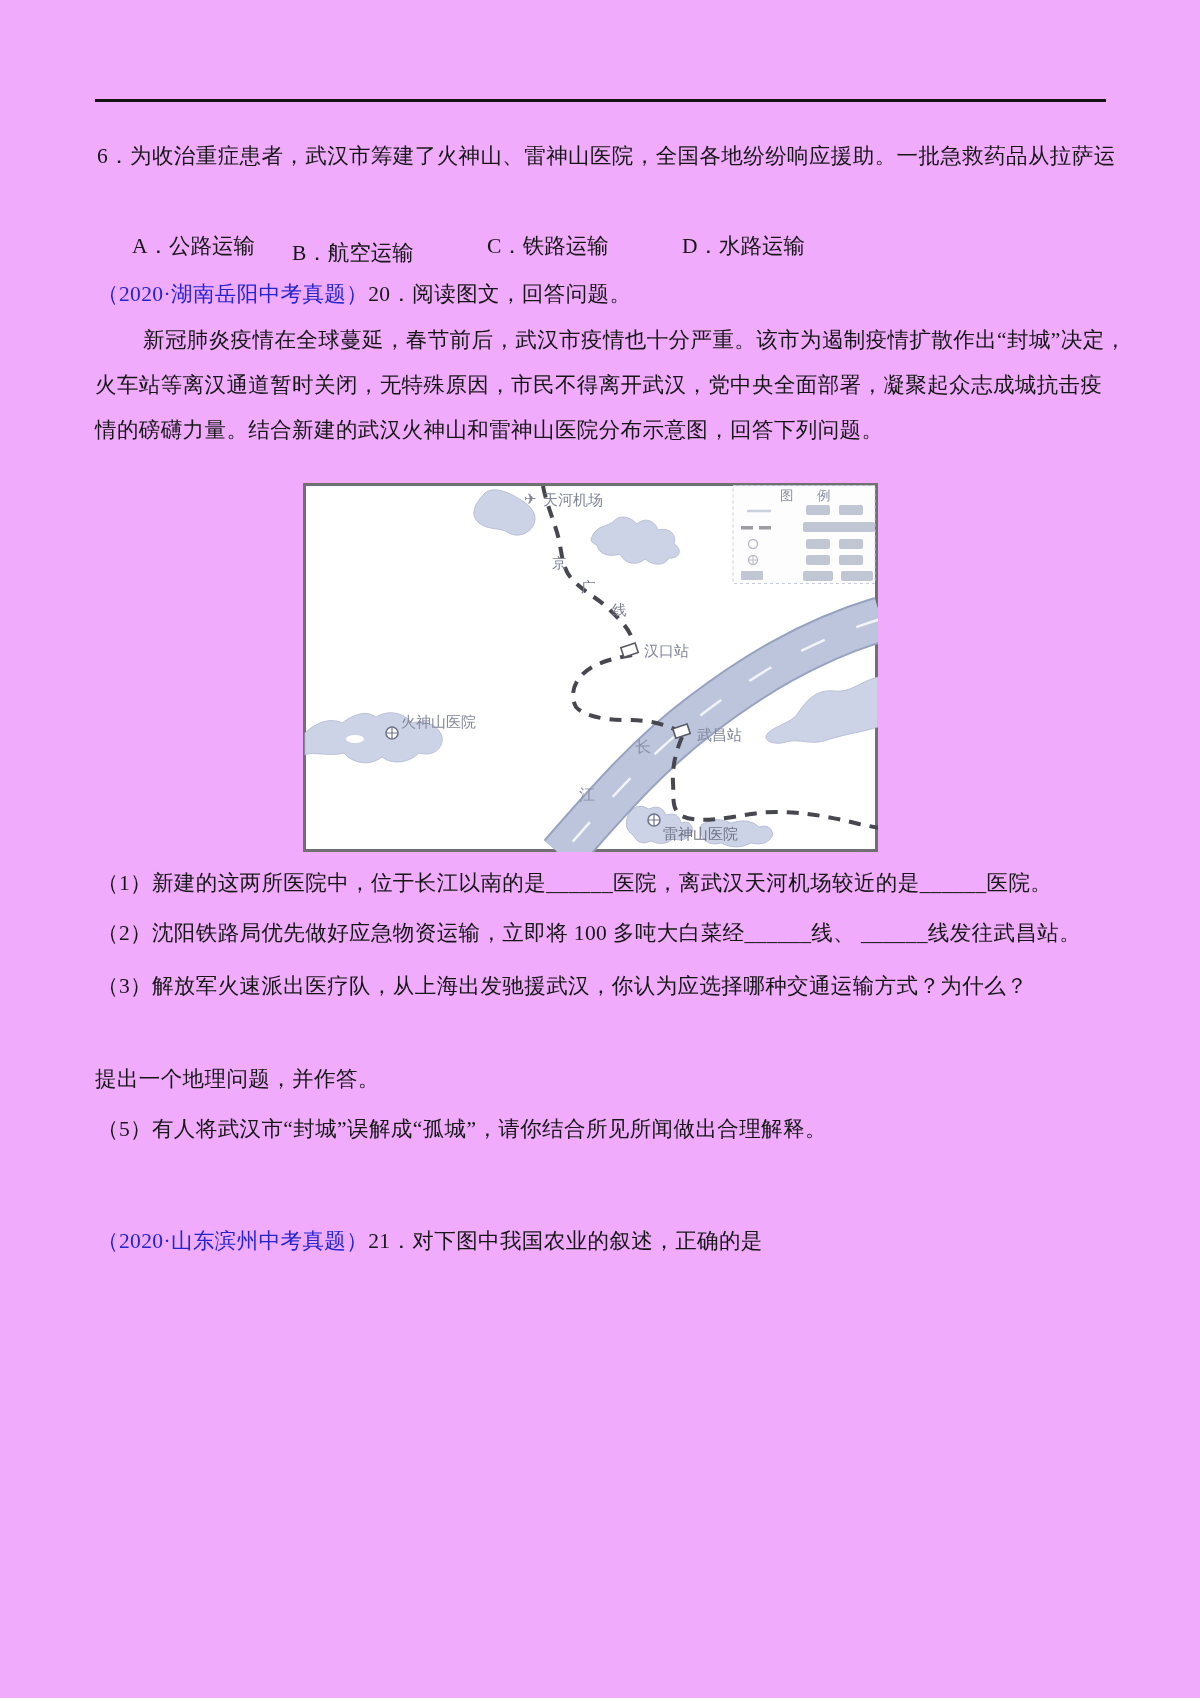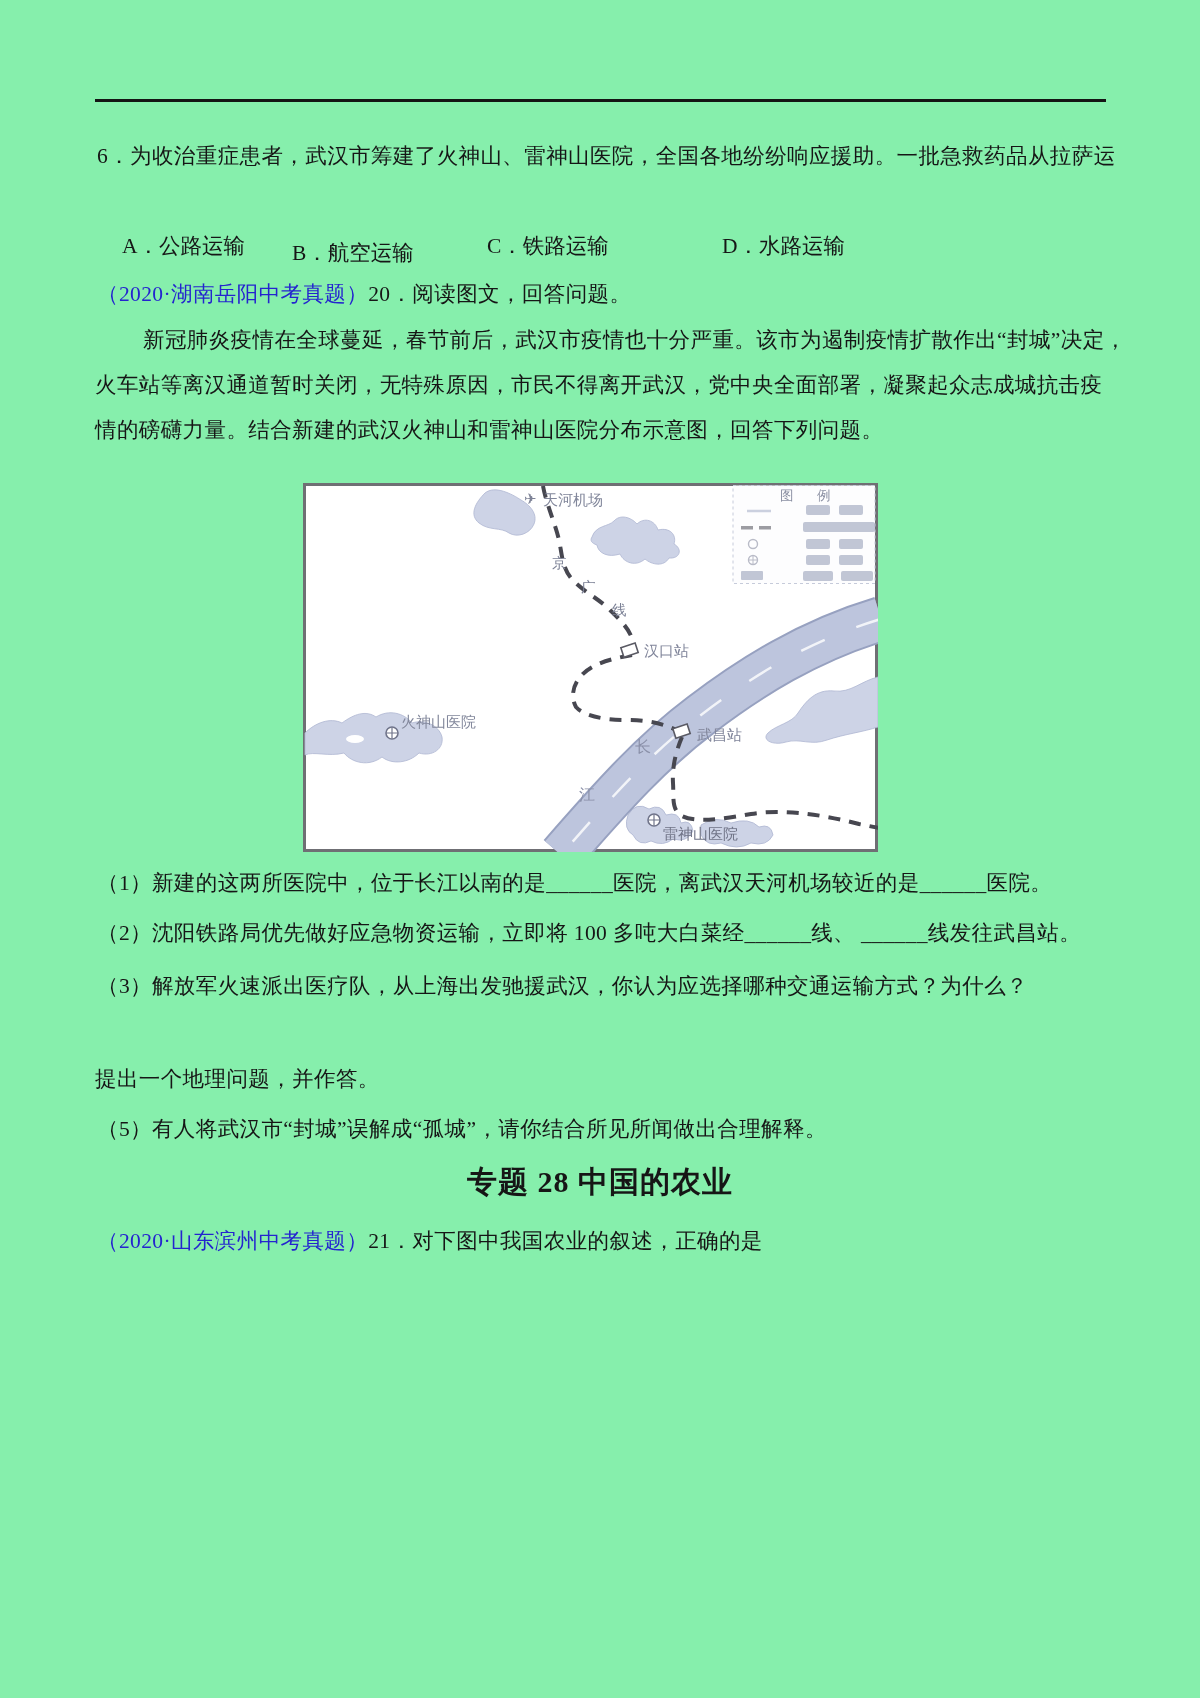--- a/index.html
+++ b/index.html
@@ -1,19 +1,19 @@
 <!DOCTYPE html>
 <html><head>
 <meta charset="utf-8">
 <style>
   * { margin:0; padding:0; box-sizing:border-box; }
   html,body { background:#ffffff; }
   body { width:1200px; height:1698px; overflow:hidden; }
   .page {
-    position:relative; width:1200px; height:1698px; background:#86efac;
+    position:relative; width:1200px; height:1698px; background:#f0abfc;
     font-family:"Liberation Serif","DejaVu Serif",serif;
     color:#161616; font-size:21.5px; line-height:1.25;
   }
   .rule { position:absolute; left:95px; top:99px; width:1011px; border-top:3px solid #141414; }
   .line { position:absolute; white-space:nowrap; letter-spacing:0.4px; }
   .blue { color:#2424cf; }
   .opt  { position:absolute; white-space:nowrap; }
   .heading {
     position:absolute; left:0; top:1163px; width:1200px; text-align:center;
     font-weight:bold; font-size:30px; letter-spacing:1px;
@@ -23,24 +23,24 @@
   .map-label { font-family:"Liberation Serif","DejaVu Serif",serif; }
 </style>
 </head>
 <body>
 
 <div class="page">
 
   <div class="rule"></div>
 
   <div class="line" style="left:97px; top:143px;">6．为收治重症患者，武汉市筹建了火神山、雷神山医院，全国各地纷纷响应援助。一批急救药品从拉萨运</div>
-  <span class="opt" style="left:122px; top:233px;">A．公路运输</span>
+  <span class="opt" style="left:132px; top:233px;">A．公路运输</span>
   <span class="opt" style="left:292px; top:240px;">B．航空运输</span>
   <span class="opt" style="left:487px; top:233px;">C．铁路运输</span>
-  <span class="opt" style="left:682px; top:233px;margin-left:40px;">D．水路运输</span>
+  <span class="opt" style="left:682px; top:233px;">D．水路运输</span>
 
   <div class="line" style="left:97px; top:281px;">
     <span class="blue">（2020·湖南岳阳中考真题）</span><span>20．阅读图文，回答问题。</span>
   </div>
   <div class="line" style="left:95px;  top:372px;">火车站等离汉通道暂时关闭，无特殊原因，市民不得离开武汉，党中央全面部署，凝聚起众志成城抗击疫</div>
   <div class="line" style="left:143px; top:327px;">新冠肺炎疫情在全球蔓延，春节前后，武汉市疫情也十分严重。该市为遏制疫情扩散作出“封城”决定，</div>
   <div class="line" style="left:95px;  top:417px;">情的磅礴力量。结合新建的武汉火神山和雷神山医院分布示意图，回答下列问题。</div>
 
   <div class="map-wrap">
     <svg width="575" height="369" viewBox="0 0 575 369">
@@ -134,19 +134,18 @@
       </g>
     </svg>
   </div>
 
   <div class="line" style="left:97px; top:870px;">（1）新建的这两所医院中，位于长江以南的是______医院，离武汉天河机场较近的是______医院。</div>
   <div class="line" style="left:97px; top:920px;">（2）沈阳铁路局优先做好应急物资运输，立即将 100 多吨大白菜经______线、 ______线发往武昌站。</div>
   <div class="line" style="left:97px; top:973px;">（3）解放军火速派出医疗队，从上海出发驰援武汉，你认为应选择哪种交通运输方式？为什么？</div>
   <div class="line" style="left:95px; top:1066px;">提出一个地理问题，并作答。</div>
   <div class="line" style="left:97px; top:1116px;">（5）有人将武汉市“封城”误解成“孤城”，请你结合所见所闻做出合理解释。</div>
 
-  <div class="heading">专题 28 中国的农业</div>
 
   <div class="line" style="left:97px; top:1228px;">
     <span class="blue">（2020·山东滨州中考真题）</span><span>21．对下图中我国农业的叙述，正确的是</span>
   </div>
 
 </div>
 
 </body></html>

